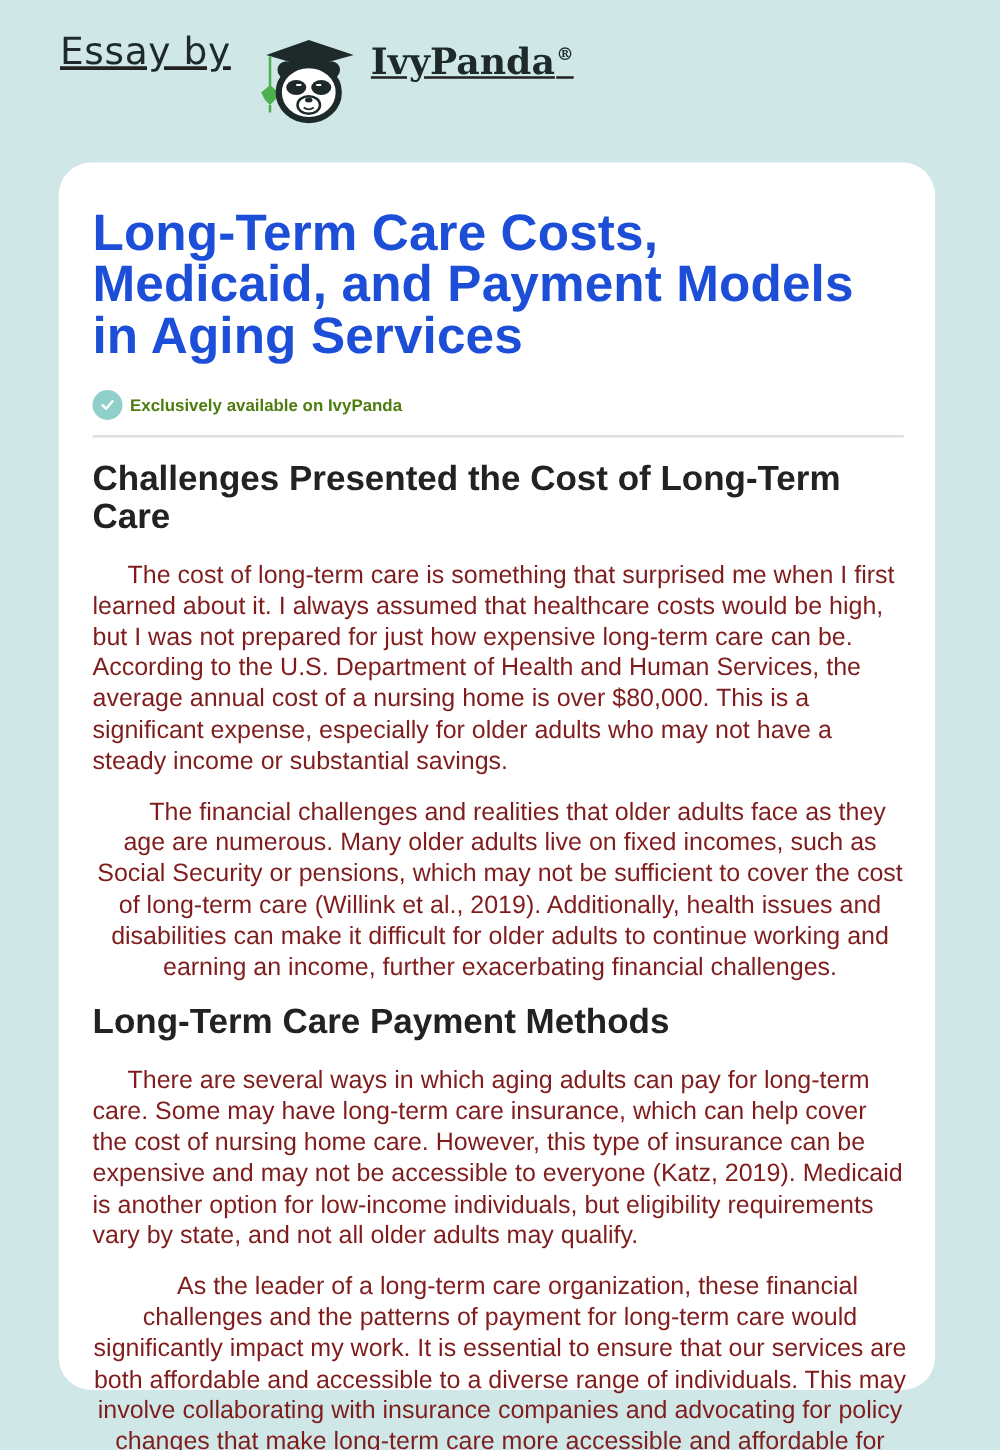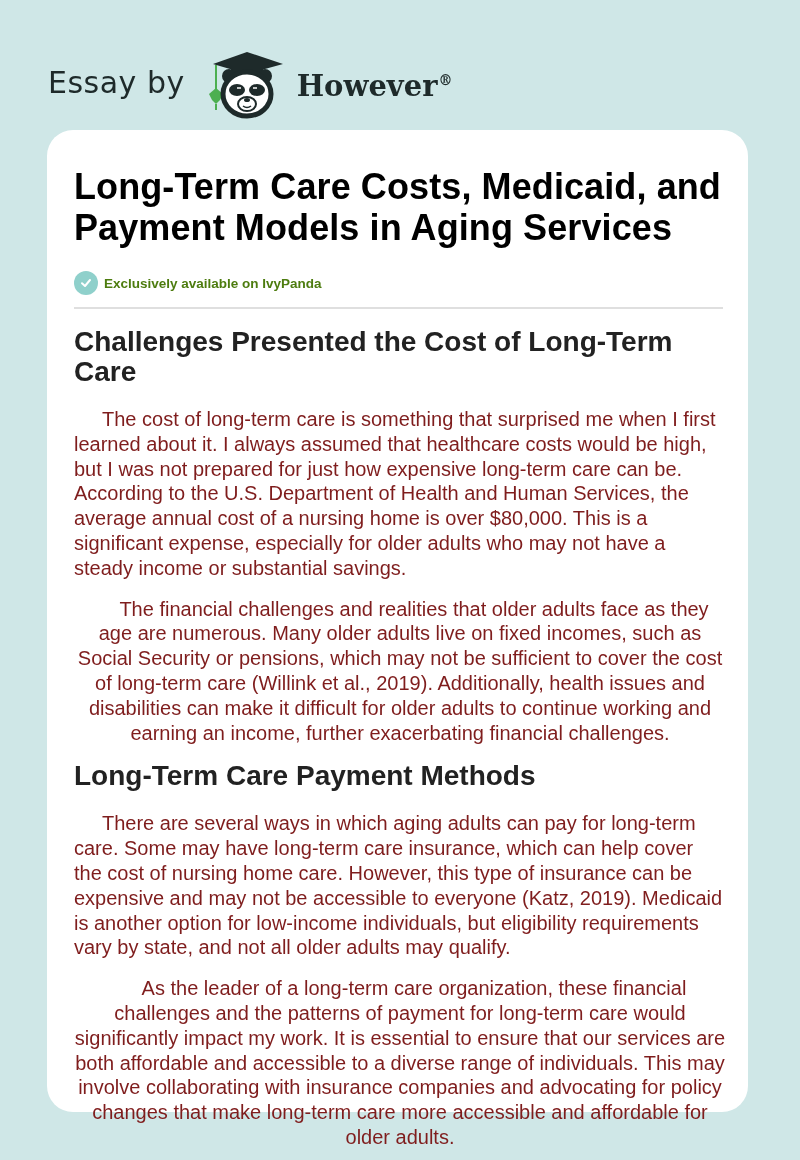--- a/index.html
+++ b/index.html
@@ -7,24 +7,24 @@
       width: 800px;
       height: 1160px;
       background: #cfe7e7;
       overflow: hidden;
     }
     body { position: relative; font-family: "Liberation Sans", sans-serif; color: #222; }
 
     .header {
       position: absolute;
       left: 48px;
-      top: 48px;
+      top: 28px;
       height: 72px;
       display: flex;
-      align-items: center;
+      text-decoration: underline;
     }
     .essay-by {
       font-family: "DejaVu Sans", sans-serif;
       font-size: 30px;
       color: #1e2a2a;
       letter-spacing: 0.5px;
       margin-right: 18px;
       margin-top: -4px;
     }
     .logo-icon { width: 86px; height: 72px; margin-right: 8px; }
@@ -42,24 +42,24 @@
       left: 47px;
       top: 130px;
       width: 701px;
       height: 982px;
       background: #ffffff;
       border-radius: 26px;
       padding: 36px 26px 0 27px;
     }
 
     .title {
-      font-size: 36px;
+      font-size: 41px;
       font-weight: bold;
       line-height: 41px;
-      color: #000000;
+      color: #1d4ed8;
       letter-spacing: 0.1px;
     }
 
     .badge {
       display: flex;
       align-items: center;
       margin-top: 22px;
       height: 26px;
     }
     .badge-check {
@@ -121,21 +121,21 @@
 
     <ellipse cx="34" cy="42" rx="8" ry="6" fill="#1e2a2a"></ellipse>
     <ellipse cx="54" cy="42" rx="8" ry="6" fill="#1e2a2a"></ellipse>
     <line x1="34" y1="40" x2="38" y2="40" stroke="#fff" stroke-width="1.5"></line>
     <line x1="50" y1="40" x2="54" y2="40" stroke="#fff" stroke-width="1.5"></line>
 
     <ellipse cx="44" cy="56" rx="9" ry="7" fill="#ffffff" stroke="#1e2a2a" stroke-width="2"></ellipse>
     <ellipse cx="44" cy="52" rx="3" ry="2" fill="#1e2a2a"></ellipse>
     <path d="M40,58 Q44,61 48,58" stroke="#1e2a2a" stroke-width="1.5" fill="none"></path>
   </svg>
-  <span class="brand"><span>However</span><sup>®</sup></span>
+  <span class="brand"><span>IvyPanda</span><sup>®</sup></span>
 </div>
 
 <main class="card">
   <h1 class="title">Long-Term Care Costs, Medicaid, and Payment Models in Aging Services</h1>
 
   <div class="badge">
     <span class="badge-check">
       <svg width="12" height="12" viewBox="0 0 12 12">
           <path d="M2,6.2 L5,9 L10,3" stroke="#ffffff" stroke-width="2" fill="none" stroke-linecap="round" stroke-linejoin="round"></path>
         </svg>

